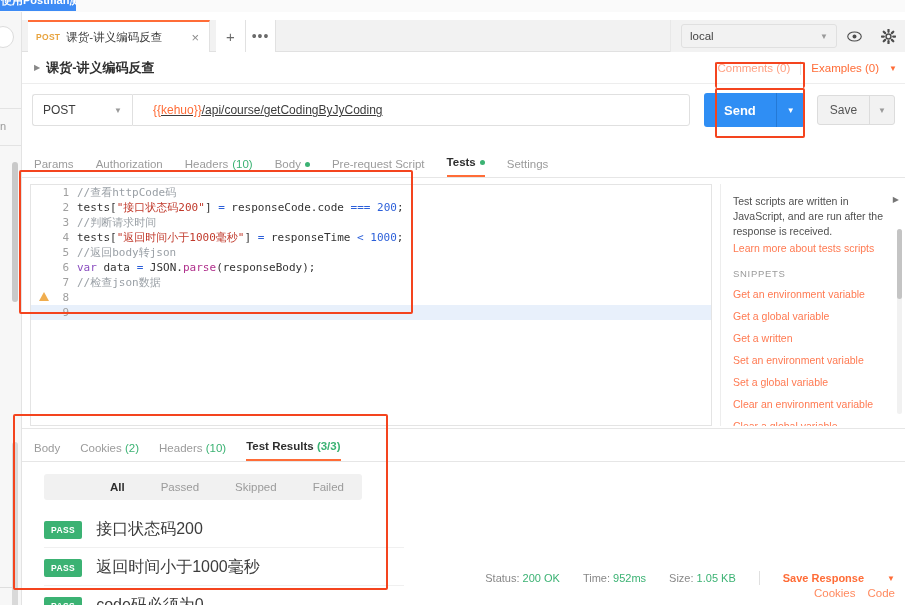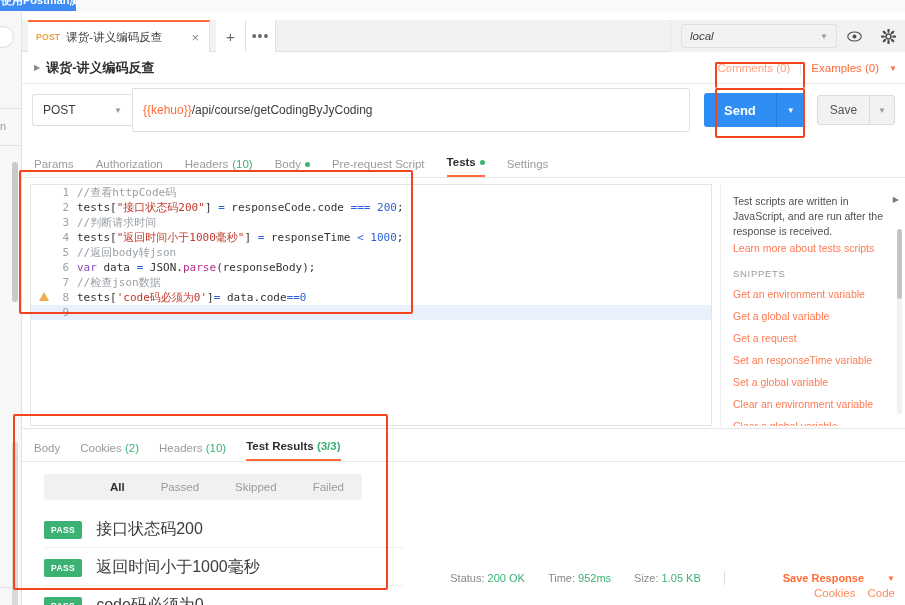--- a/index.html
+++ b/index.html
@@ -91,21 +91,21 @@
     color: #6b6b6b; font-size: 14px; background: #fff; border-right: 1px solid #e1e1e1;
     letter-spacing: 1px;
   }
   .env-bar {
     position: absolute; right: 0; top: 0; height: 32px; width: 235px;
     display: flex; align-items: center; border-left: 1px solid #e8e8e8; background: #f2f2f2;
   }
   .env-select {
     flex: 1; height: 24px; margin-left: 10px; background: #f2f2f2;
     border: 1px solid #e0e0e0; border-radius: 3px;
-    display: flex; align-items: center; padding: 0 8px; color: #444; font-size: 11.5px; font-style: italic;
+    display: flex; align-items: center; padding: 0 8px; color: #444; font-size: 11.5px;
   }
   .env-select .caret { margin-left: auto; color: #9a9a9a; font-size: 8px; }
   .env-eye, .env-gear {
     width: 34px; height: 32px; display: flex; align-items: center; justify-content: center;
     color: #4d4d4d;
   }
 
   
   .breadcrumb {
     position: absolute; left: 0; top: 40px; width: 883px; height: 32px;
@@ -127,23 +127,23 @@
     position: absolute; left: 0; top: 72px; width: 883px; height: 52px;
     background: #fff; display: flex; align-items: center; padding: 0 10px;
   }
   .method-box {
     width: 100px; height: 32px; border: 1px solid #e0e0e0; border-right: none;
     border-radius: 3px 0 0 3px; background: #fff;
     display: flex; align-items: center; padding: 0 10px; font-size: 12px; color: #3c3c3c;
   }
   .method-box .caret { margin-left: auto; color: #9a9a9a; font-size: 8px; }
   .url-box {
-    flex: 1; height: 44px; border: 1px solid #e0e0e0; border-radius: 0 3px 3px 0;
-    background: #fff; display: flex; align-items: center; padding: 0 10px;
-    font-size: 12px; color: #3c3c3c; overflow: hidden; white-space: nowrap;
+    flex: 1; height: 32px; border: 1px solid #e0e0e0; border-radius: 0 3px 3px 0;
+    background: #fff; display: flex; align-items: center; padding: 0 20px;
+    font-size: 12px; color: #3c3c3c; overflow: hidden; white-space: nowrap; text-decoration: underline;
   }
   .url-box .varpart { color: #ff6c37; }
   .btn-send {
     margin-left: 14px; height: 34px; background: #2f8ef4; color: #fff;
     border-radius: 3px; display: flex; align-items: center;
   }
   .btn-send .lbl { padding: 0 20px; font-size: 13px; font-weight: 600; }
   .btn-send .split { width: 1px; height: 34px; background: #2479d6; }
   .btn-send .caret { padding: 0 10px; font-size: 8px; }
   .btn-save {
@@ -240,21 +240,21 @@
     font-size: 11.5px; color: #9b9b9b; padding-bottom: 7px; white-space: nowrap;
   }
   .resp-tab.active { color: #2f2f2f; font-weight: 600; border-bottom: 2px solid #ff6c37; }
   .resp-tab .count { color: #3bb273; }
   .resp-meta {
     position: absolute; right: 10px; bottom: 20px; display: flex; align-items: center;
     gap: 23px; font-size: 11px; color: #888; white-space: nowrap;
   }
   .resp-meta .val { color: #3bb273; }
   .resp-meta .vsep { width: 1px; height: 14px; background: #e0e0e0; }
-  .resp-meta .saveresp { color: #ff6c37; font-weight: 600; margin-left: 35px; }
+  .resp-meta .saveresp { color: #ff6c37; font-weight: 600; }
   .resp-meta .caret { color: #ff6c37; font-size: 8px; }
 
   .filterbar {
     position: absolute; left: 22px; top: 462px; height: 26px;
     display: flex; align-items: center; background: #f1f1f1; border-radius: 3px; padding-left: 48px;
   }
   .filter-chip {
     padding: 0 18px; font-size: 11.5px; color: #9b9b9b; line-height: 26px;
   }
   .filter-chip.active { color: #2f2f2f; font-weight: 600; }
@@ -422,39 +422,38 @@
           <div class="code-line-row">
             <div class="gutter">6</div>
             <div class="code-txt"><span class="c-kw">var</span><span> data </span><span class="c-op">=</span><span> JSON.</span><span class="c-fn">parse</span><span>(responseBody);</span></div>
           </div>
           <div class="code-line-row">
             <div class="gutter">7</div>
             <div class="code-txt"><span class="c-com">//检查json数据</span></div>
           </div>
           <div class="code-line-row">
             <div class="gutter">8<span class="warn-ico"></span></div>
-            <div class="code-txt"><span>tests[</span><span class="c-str">'code码必须为0'</span><span>]</span><span class="c-op">=</span><span> data.code</span><span class="c-op">==</span><span class="c-num">0</span></div>
           </div>
           <div class="code-line-row cursorline">
             <div class="gutter">9</div>
             <div class="code-txt"><span></span></div>
           </div>
         </div>
     </div>
 
     <div class="snippets">
       <div class="snip-collapse">▶</div>
       <div class="snip-desc">Test scripts are written in JavaScript, and are run after the response is received.</div>
       <a class="snip-learn">Learn more about tests scripts</a>
       <div class="snip-head">SNIPPETS</div>
       <div id="snip-list">
           <div class="snip-item">Get an environment variable</div>
           <div class="snip-item">Get a global variable</div>
-          <div class="snip-item">Get a request</div>
-          <div class="snip-item">Set an responseTime variable</div>
+          <div class="snip-item">Get a written</div>
+          <div class="snip-item">Set an environment variable</div>
           <div class="snip-item">Set a global variable</div>
           <div class="snip-item">Clear an environment variable</div>
           <div class="snip-item">Clear a global variable</div>
         </div>
       <div class="snip-scroll">
         <div class="snip-scroll-thumb"></div>
       </div>
     </div>
 
     <div class="resp-divider"></div>

